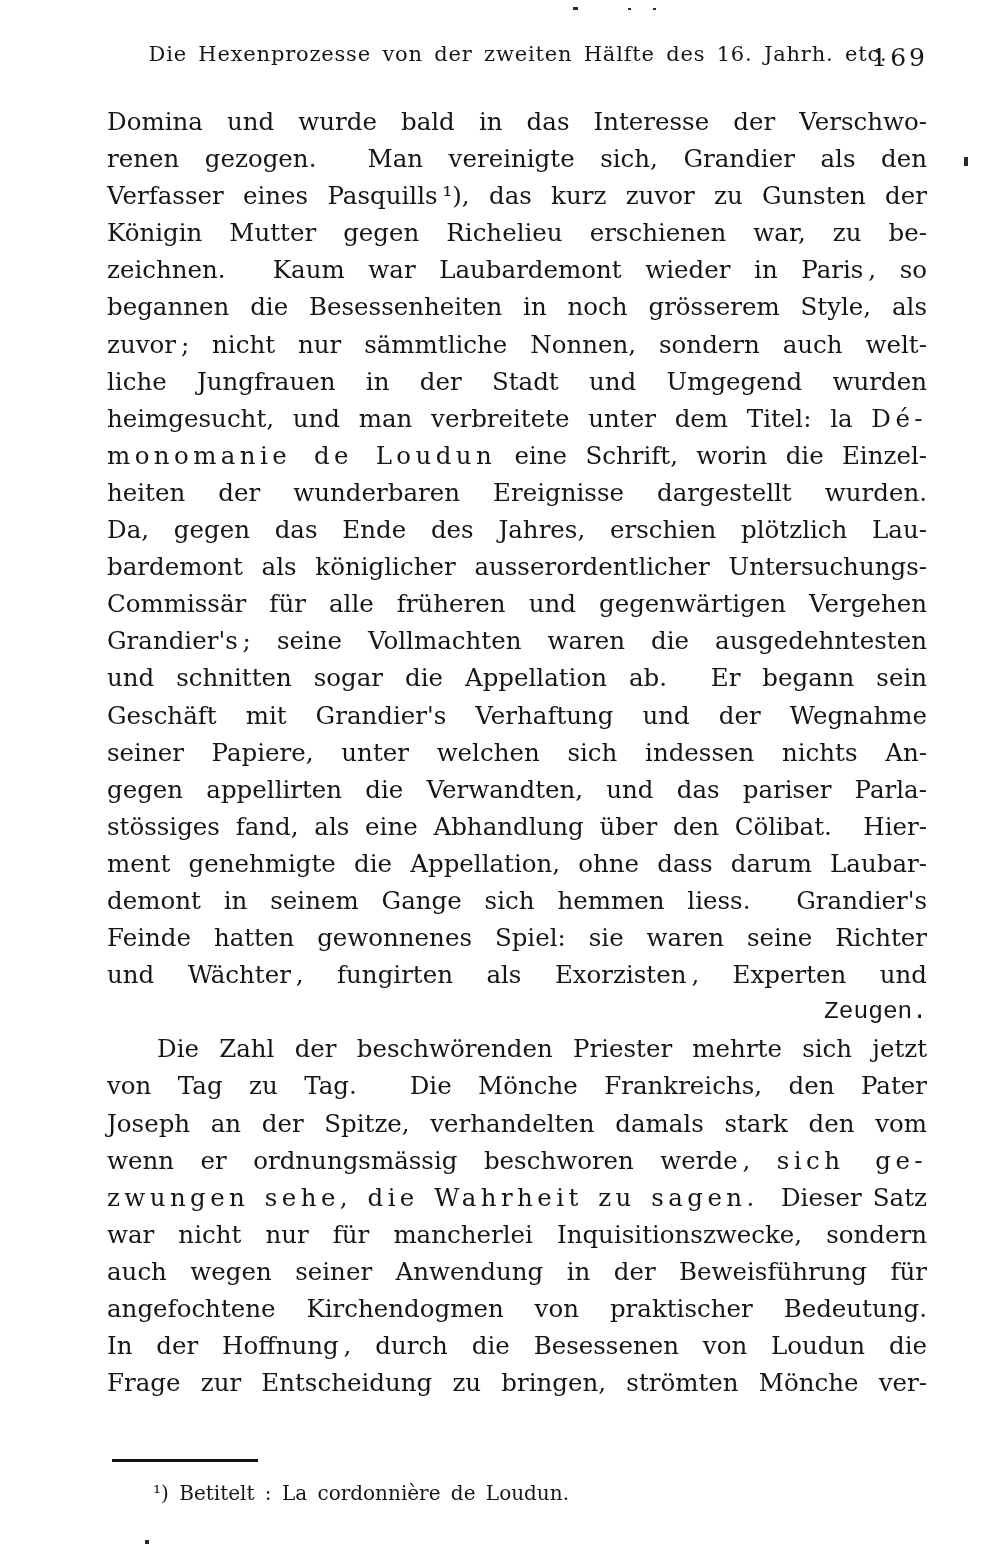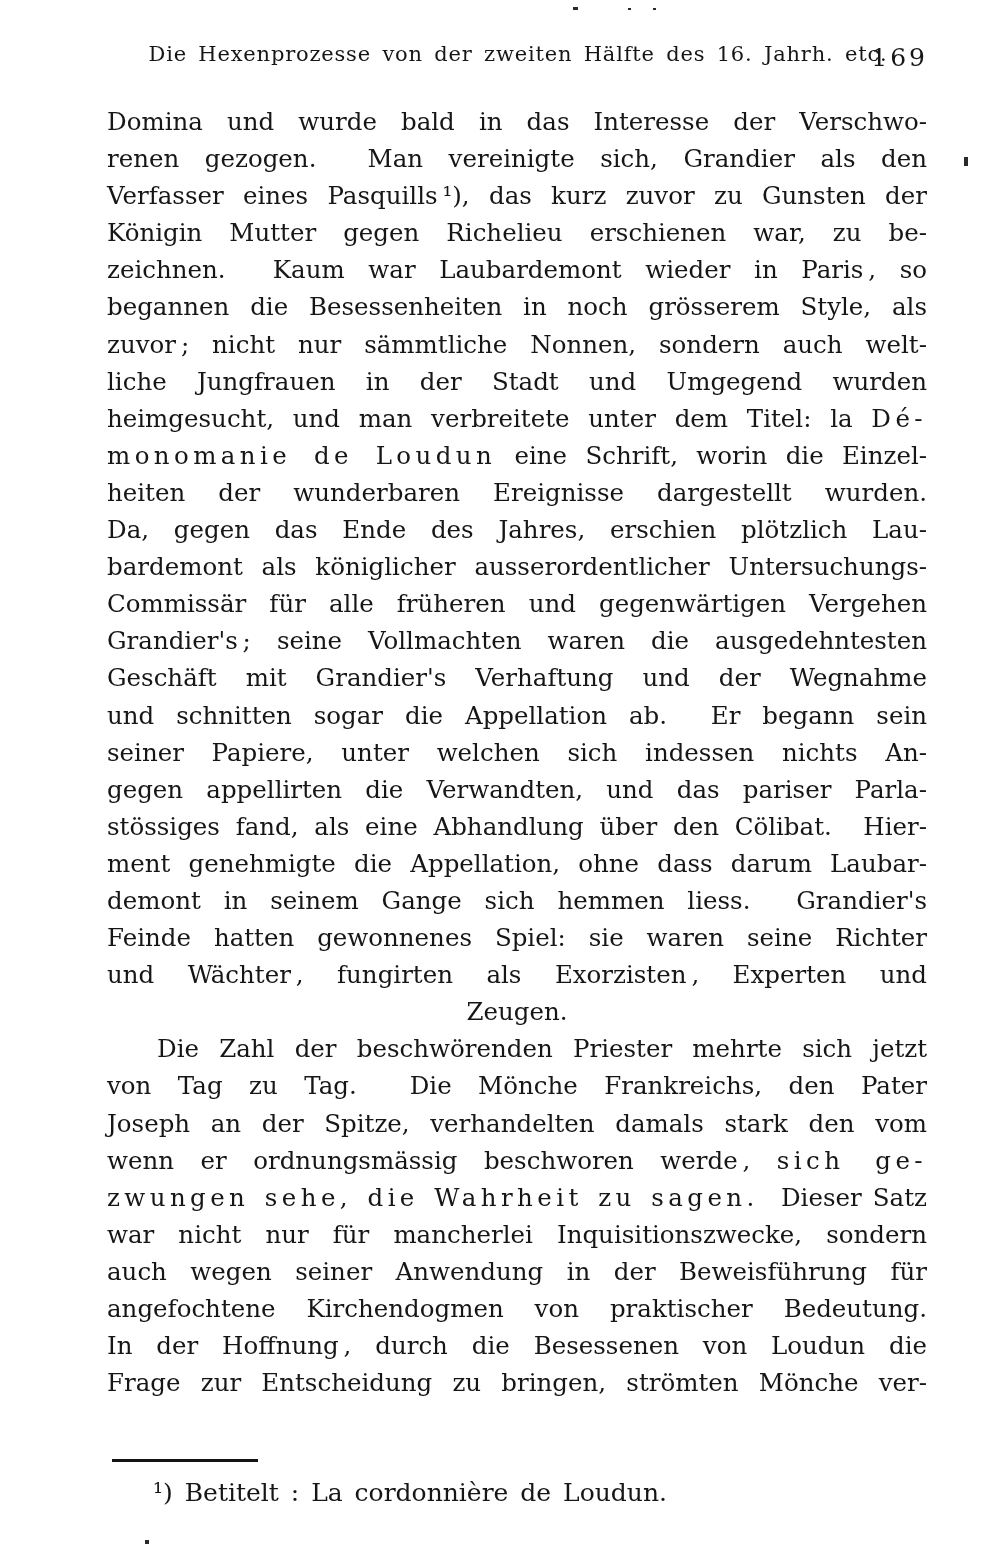--- a/index.html
+++ b/index.html
@@ -53,39 +53,39 @@
     height: 37.1px;
     word-spacing: 1px;
   }
   
   .bodyline::after {
     content: "";
     display: inline-block;
     width: 100%;
     height: 0;
   }
-  .endline { text-align: center; }
+  .endline { text-align: right; font-family: Liberation Mono, monospace; }
   .endline::after { content: none; }
   .indent { text-indent: 50px; }
   .gesperrt { letter-spacing: 0.18em; }
   
   .fn-rule {
     position: absolute;
     left: 112px;
     top: 1459px;
     width: 146px;
     height: 3px;
     background: #141414;
   }
   .footnote {
     position: absolute;
     left: 107px;
     top: 1478px;
     width: 820px;
-    font-size: 25px;
+    font-size: 20px;
     line-height: 30px;
     text-indent: 46px;
     word-spacing: 4px;
   }
   
   .speck {
     position: absolute;
     background: #2a2a2a;
   }
   .speck-1 { left: 573px; top: 7px;    width: 5px; height: 3px; }
@@ -113,22 +113,22 @@
       <div class="bodyline"><span>begannen die Besessenheiten in noch grösserem Style, als</span></div>
       <div class="bodyline"><span>zuvor ; nicht nur sämmtliche Nonnen, sondern auch welt-</span></div>
       <div class="bodyline"><span>liche Jungfrauen in der Stadt und Umgegend wurden</span></div>
       <div class="bodyline"><span>heimgesucht, und man verbreitete unter dem Titel: la </span><span class="gesperrt">Dé-</span></div>
       <div class="bodyline"><span class="gesperrt">monomanie de Loudun</span><span> eine Schrift, worin die Einzel-</span></div>
       <div class="bodyline"><span>heiten der wunderbaren Ereignisse dargestellt wurden.</span></div>
       <div class="bodyline"><span>Da, gegen das Ende des Jahres, erschien plötzlich Lau-</span></div>
       <div class="bodyline"><span>bardemont als königlicher ausserordentlicher Untersuchungs-</span></div>
       <div class="bodyline"><span>Commissär für alle früheren und gegenwärtigen Vergehen</span></div>
       <div class="bodyline"><span>Grandier's ; seine Vollmachten waren die ausgedehntesten</span></div>
+      <div class="bodyline"><span>und schnitten sogar die Appellation ab.&nbsp; Er begann sein</span></div>
       <div class="bodyline"><span>Geschäft mit Grandier's Verhaftung und der Wegnahme</span></div>
-      <div class="bodyline"><span>und schnitten sogar die Appellation ab.&nbsp; Er begann sein</span></div>
       <div class="bodyline"><span>seiner Papiere, unter welchen sich indessen nichts An-</span></div>
       <div class="bodyline"><span>gegen appellirten die Verwandten, und das pariser Parla-</span></div>
       <div class="bodyline"><span>stössiges fand, als eine Abhandlung über den Cölibat.&nbsp; Hier-</span></div>
       <div class="bodyline"><span>ment genehmigte die Appellation, ohne dass darum Laubar-</span></div>
       <div class="bodyline"><span>demont in seinem Gange sich hemmen liess.&nbsp; Grandier's</span></div>
       <div class="bodyline"><span>Feinde hatten gewonnenes Spiel: sie waren seine Richter</span></div>
       <div class="bodyline"><span>und Wächter , fungirten als Exorzisten , Experten und</span></div>
       <div class="bodyline endline"><span>Zeugen.</span></div>
       <div class="bodyline indent"><span>Die Zahl der beschwörenden Priester mehrte sich jetzt</span></div>
       <div class="bodyline"><span>von Tag zu Tag.&nbsp; Die Mönche Frankreichs, den Pater</span></div>

